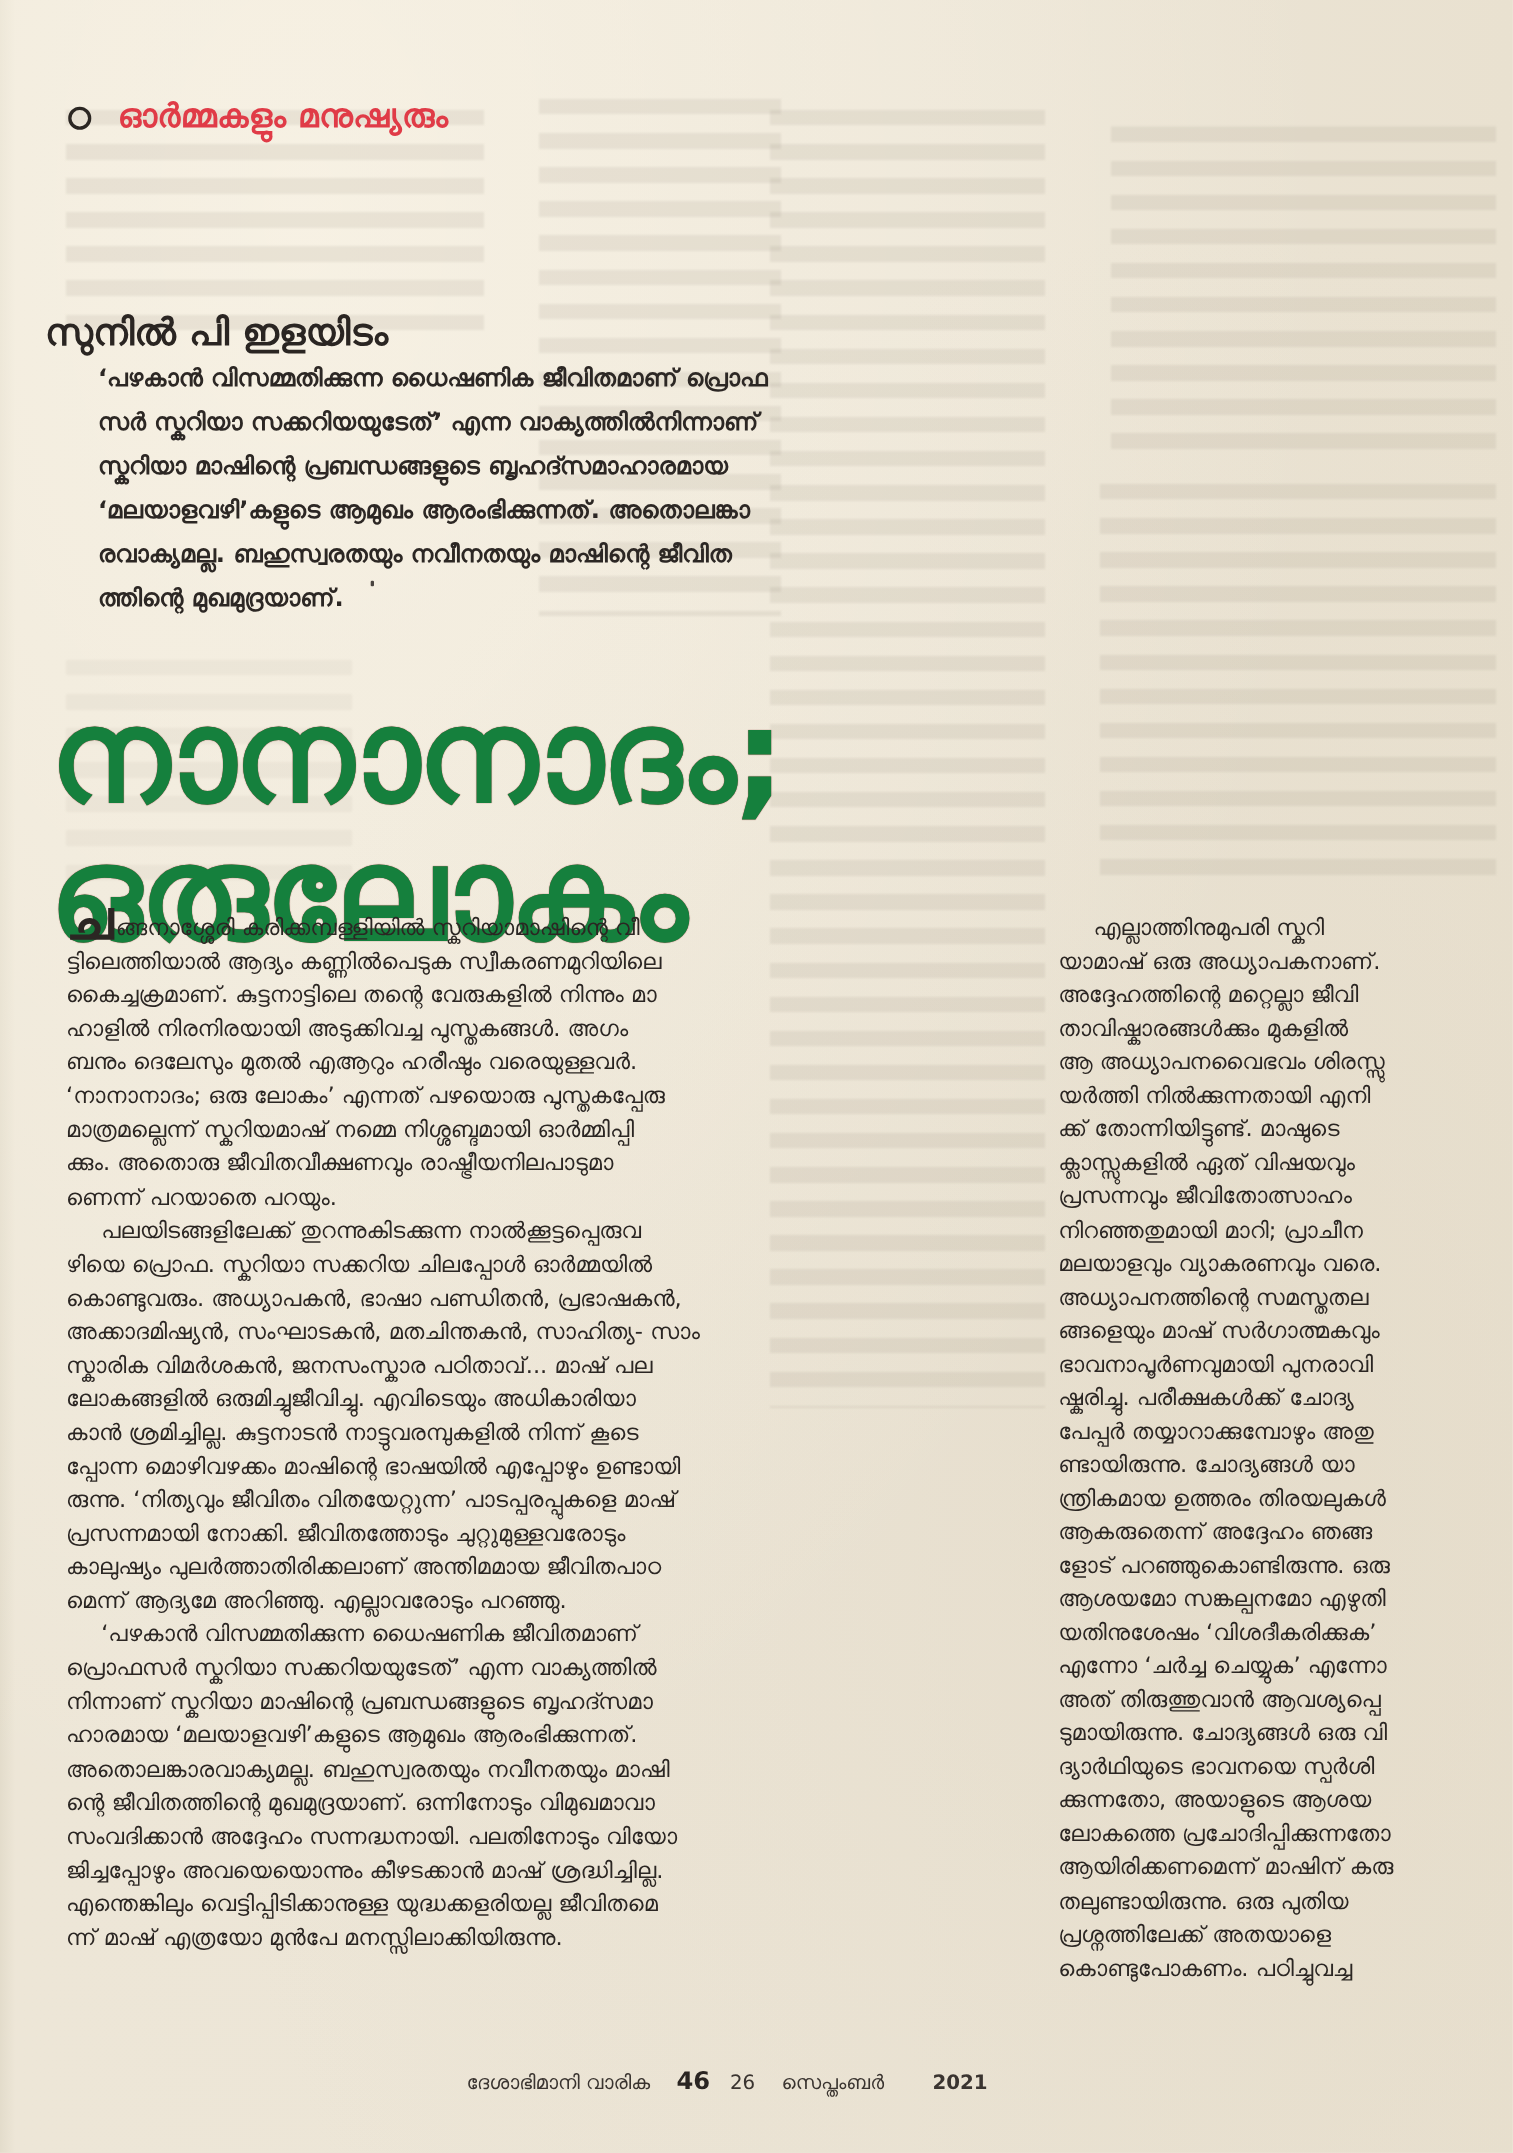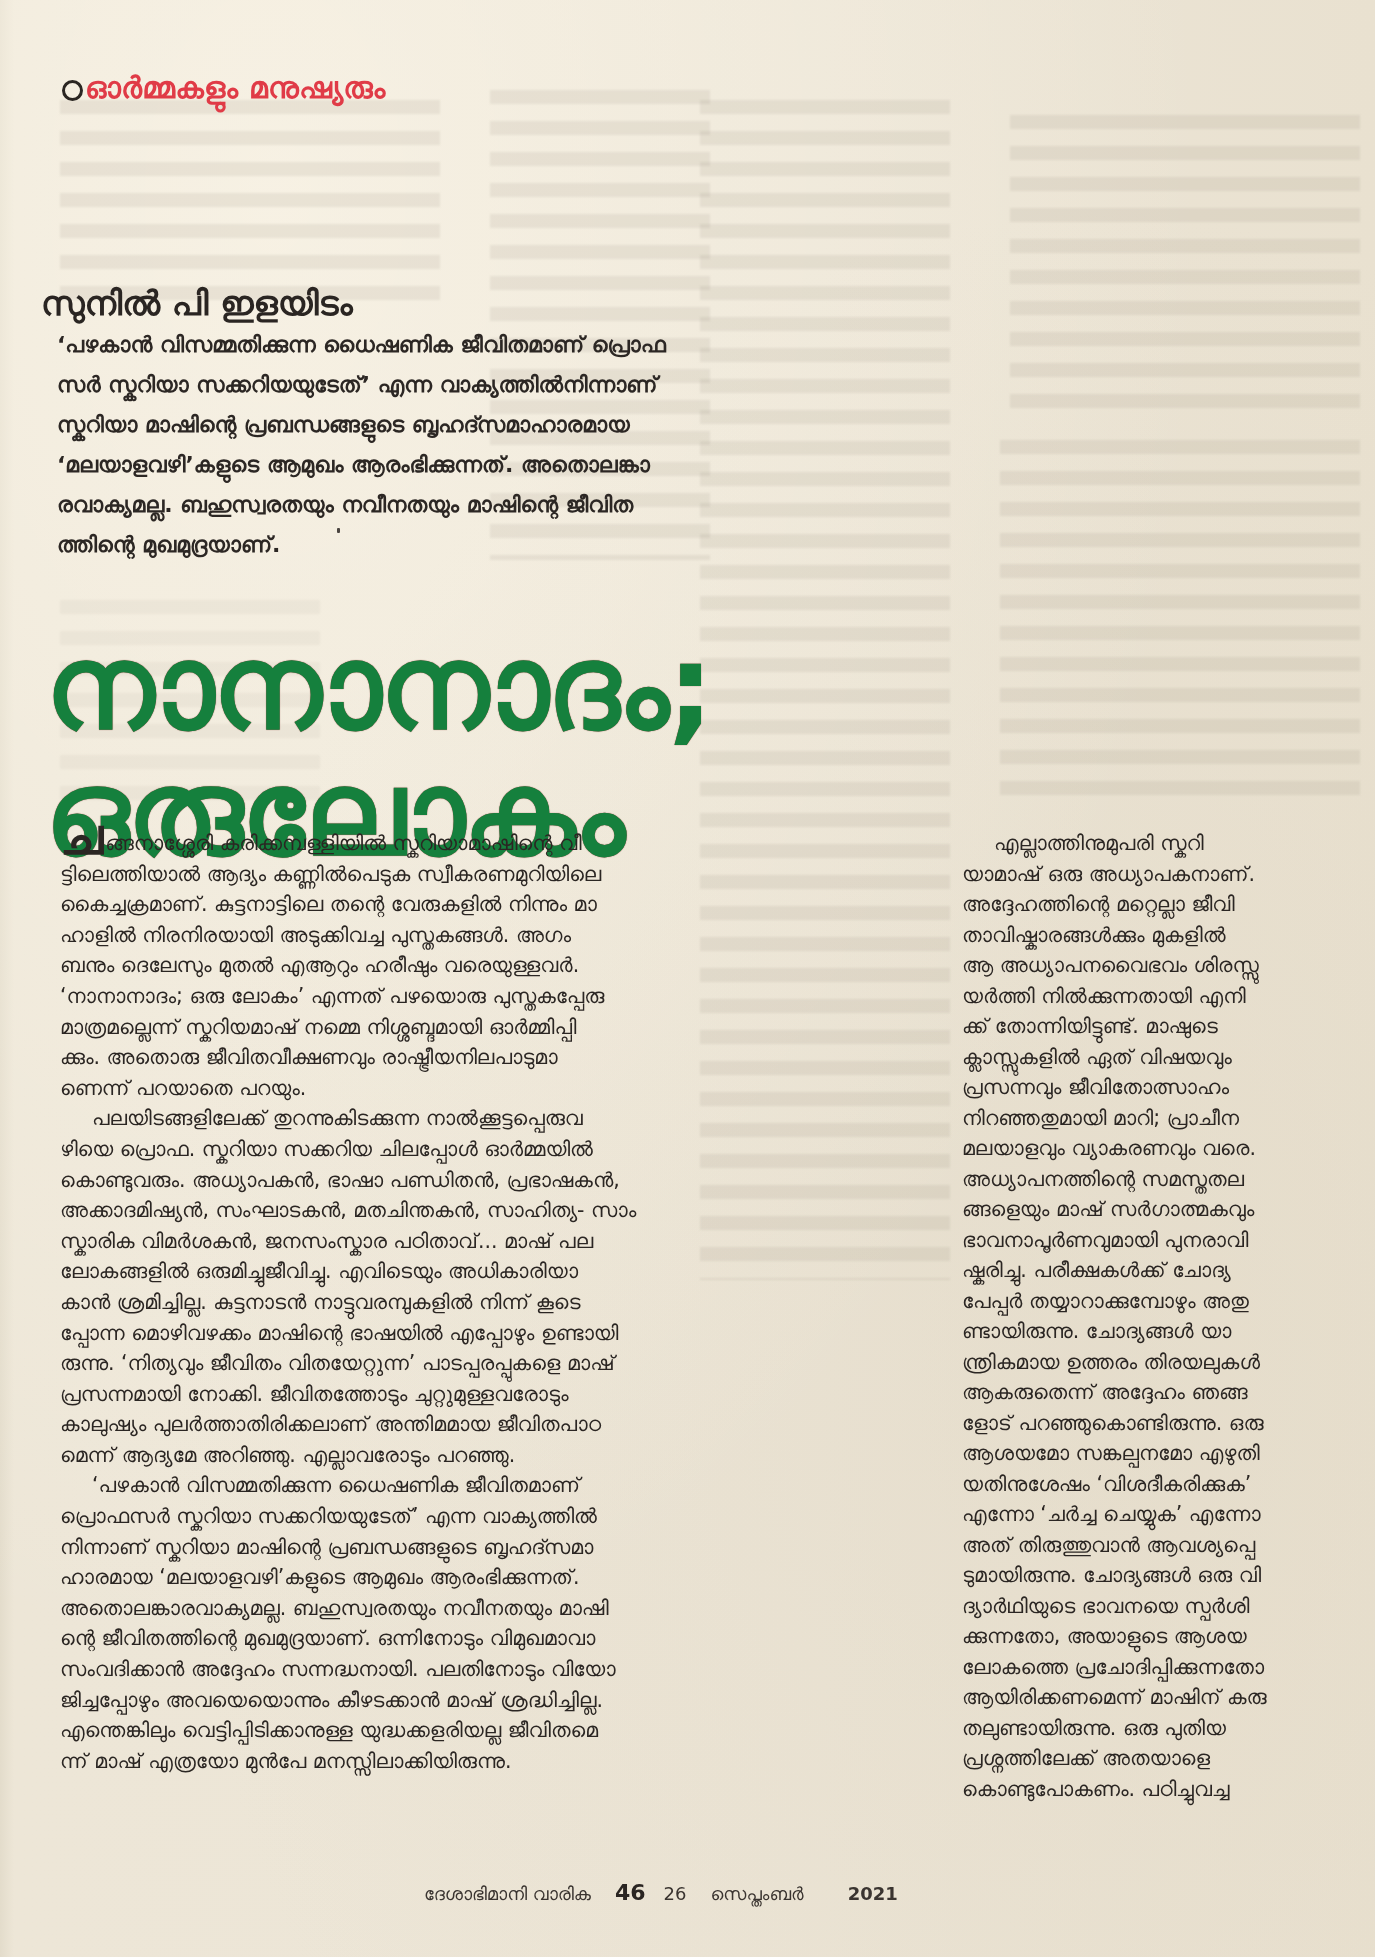--- a/index.html
+++ b/index.html
@@ -24,38 +24,38 @@
     position: absolute;
     background: repeating-linear-gradient(
       180deg,
       rgba(120,110,95,0.10) 0px,
       rgba(120,110,95,0.10) 14px,
       rgba(0,0,0,0) 14px,
       rgba(0,0,0,0) 31px);
     filter: blur(1.2px);
   }
   .kicker {
-    position: absolute; left: 62px; top: 70px;
-    display: flex; align-items: center; gap: 2px;
+    position: absolute; left: 62px; top: 88px;
+    display: flex; align-items: center; gap: 24px;
     font-size: 30px; font-weight: bold; color: #e03b47;
     letter-spacing: 0.2px;
   }
   .kicker .bullet {
     width: 15px; height: 15px; border: 3px solid #2b2622; border-radius: 50%;
     display: inline-block; margin-top: 4px;
   }
   .byline {
     position: absolute; left: 41px; top: 283px;
     font-size: 34px; font-weight: bold; color: #2a2522;
   }
   .intro {
     position: absolute; left: 57px; top: 325px; width: 640px;
     font-size: 22px; font-weight: bold; line-height: 40px; color: #2c2724;
   }
-  .intro .line { display: block; white-space: nowrap; }
+  .intro .line { display: block; white-space: nowrap; margin-left: 32px; }
   .headline {
     position: absolute; left: 45px; top: 545px; width: 660px;
     font-family: "DejaVu Sans", sans-serif;
     font-weight: bold; color: #15803d;
     font-size: 118px; line-height: 126px;
     letter-spacing: -2px;
     text-shadow: 0 0 1px #8d2c2d;
   }
   .headline .line { display: block; white-space: nowrap; }
   .col-left {

